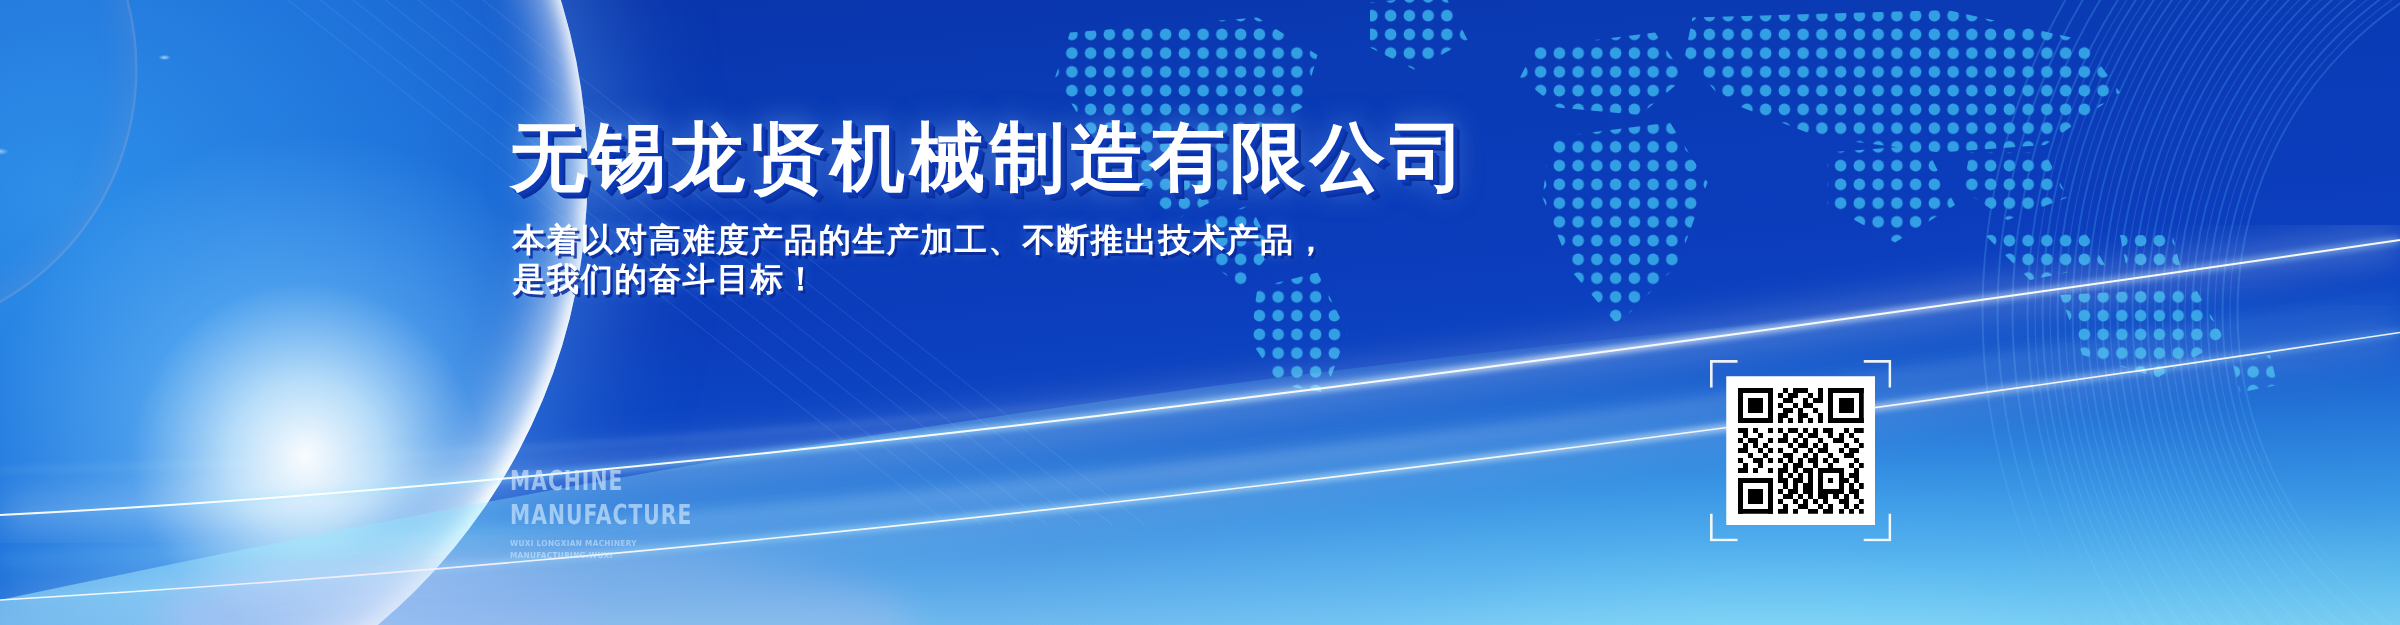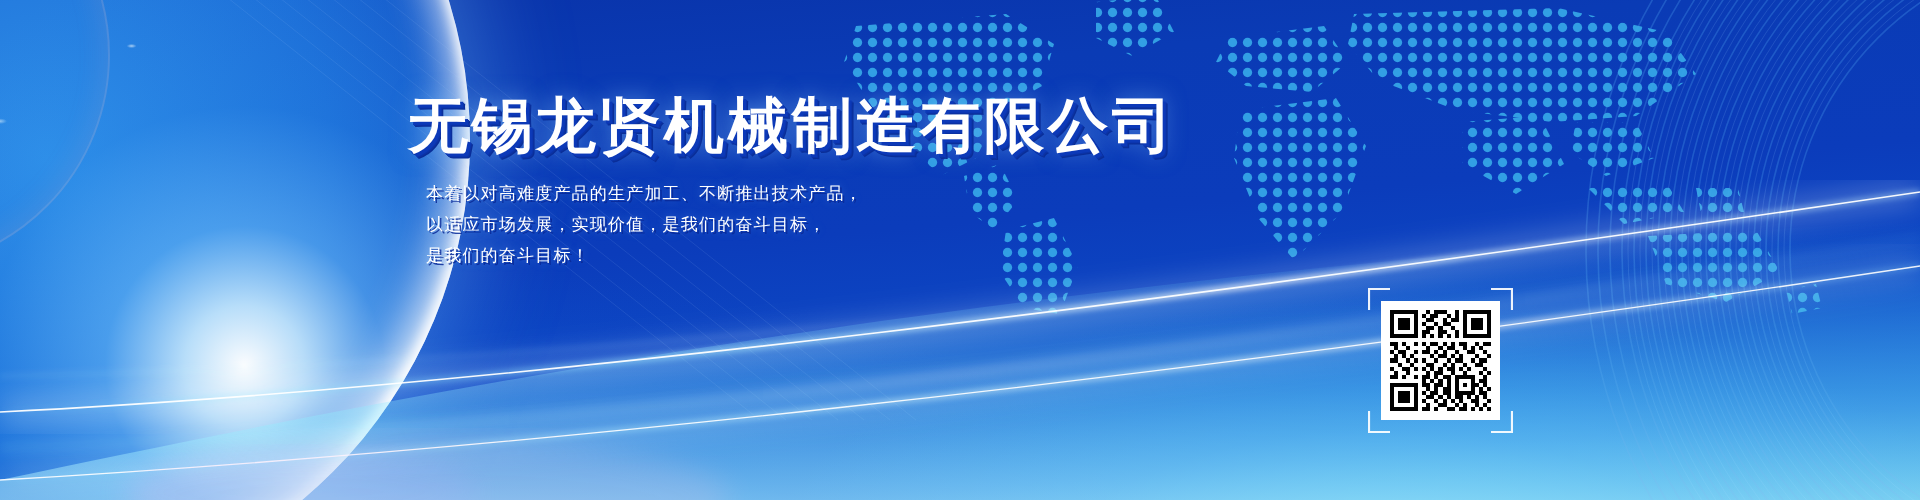--- a/index.html
+++ b/index.html
@@ -70,22 +70,22 @@
     font-family:"DejaVu Sans","Liberation Sans",sans-serif;
     text-shadow:
       3px 3px 0 #0c39b8,
       4px 4px 0 #0b33a6,
       5px 5px 0 #0a2e98,
       0 0 22px rgba(150,210,255,.55);
     white-space:nowrap;
   }
 
   .slogan{
-    position:absolute; left:426px; top:178px;
-    font-size:17px; font-weight:normal; line-height:31px; letter-spacing:1.2px;
+    position:absolute; left:410px; top:178px;
+    font-size:26px; font-weight:bold; line-height:31px; letter-spacing:1.2px;
     color:#ffffff;
     font-family:"DejaVu Sans","Liberation Sans",sans-serif;
     text-shadow:2px 2px 0 rgba(8,40,150,.85), 0 0 10px rgba(120,190,255,.4);
     white-space:nowrap;
   }
 
   .enblock{ position:absolute; left:408px; top:372px; }
   .en-line1, .en-line2{
     font-size:22px; font-weight:bold; letter-spacing:1px; line-height:27px;
     color:rgba(222,240,255,.60);
@@ -260,24 +260,28 @@
 
     <circle cx="465" cy="374" r="9" fill="#9fe2ff" opacity="0.35" filter="url(#blur6)"></circle>
   </svg>
 
   <div class="content">
 
     <div class="title">无锡龙贤机械制造有限公司</div>
 
     <div class="slogan">
       <div>本着以对高难度产品的生产加工、不断推出技术产品，</div>
-      <div>以适应市场发展，实现价值，是我们的奋斗目标，</div>
       <div>是我们的奋斗目标！</div>
     </div>
 
+    <div class="enblock">
+      <div class="en-line1">MACHINE</div>
+      <div class="en-line2">MANUFACTURE</div>
+      <div class="en-small">WUXI LONGXIAN MACHINERY MANUFACTURING.WUXI</div>
+    </div>
 
     <div class="qr-block">
       <svg class="qr-frame" viewBox="0 0 145 145">
         <g stroke="#ffffff" stroke-opacity="0.92" stroke-width="2.2" fill="none">
           <path d="M1 22 L1 1 L22 1"></path>
           <path d="M123 1 L144 1 L144 22"></path>
           <path d="M144 123 L144 144 L123 144"></path>
           <path d="M22 144 L1 144 L1 123"></path>
         </g>
       </svg>

